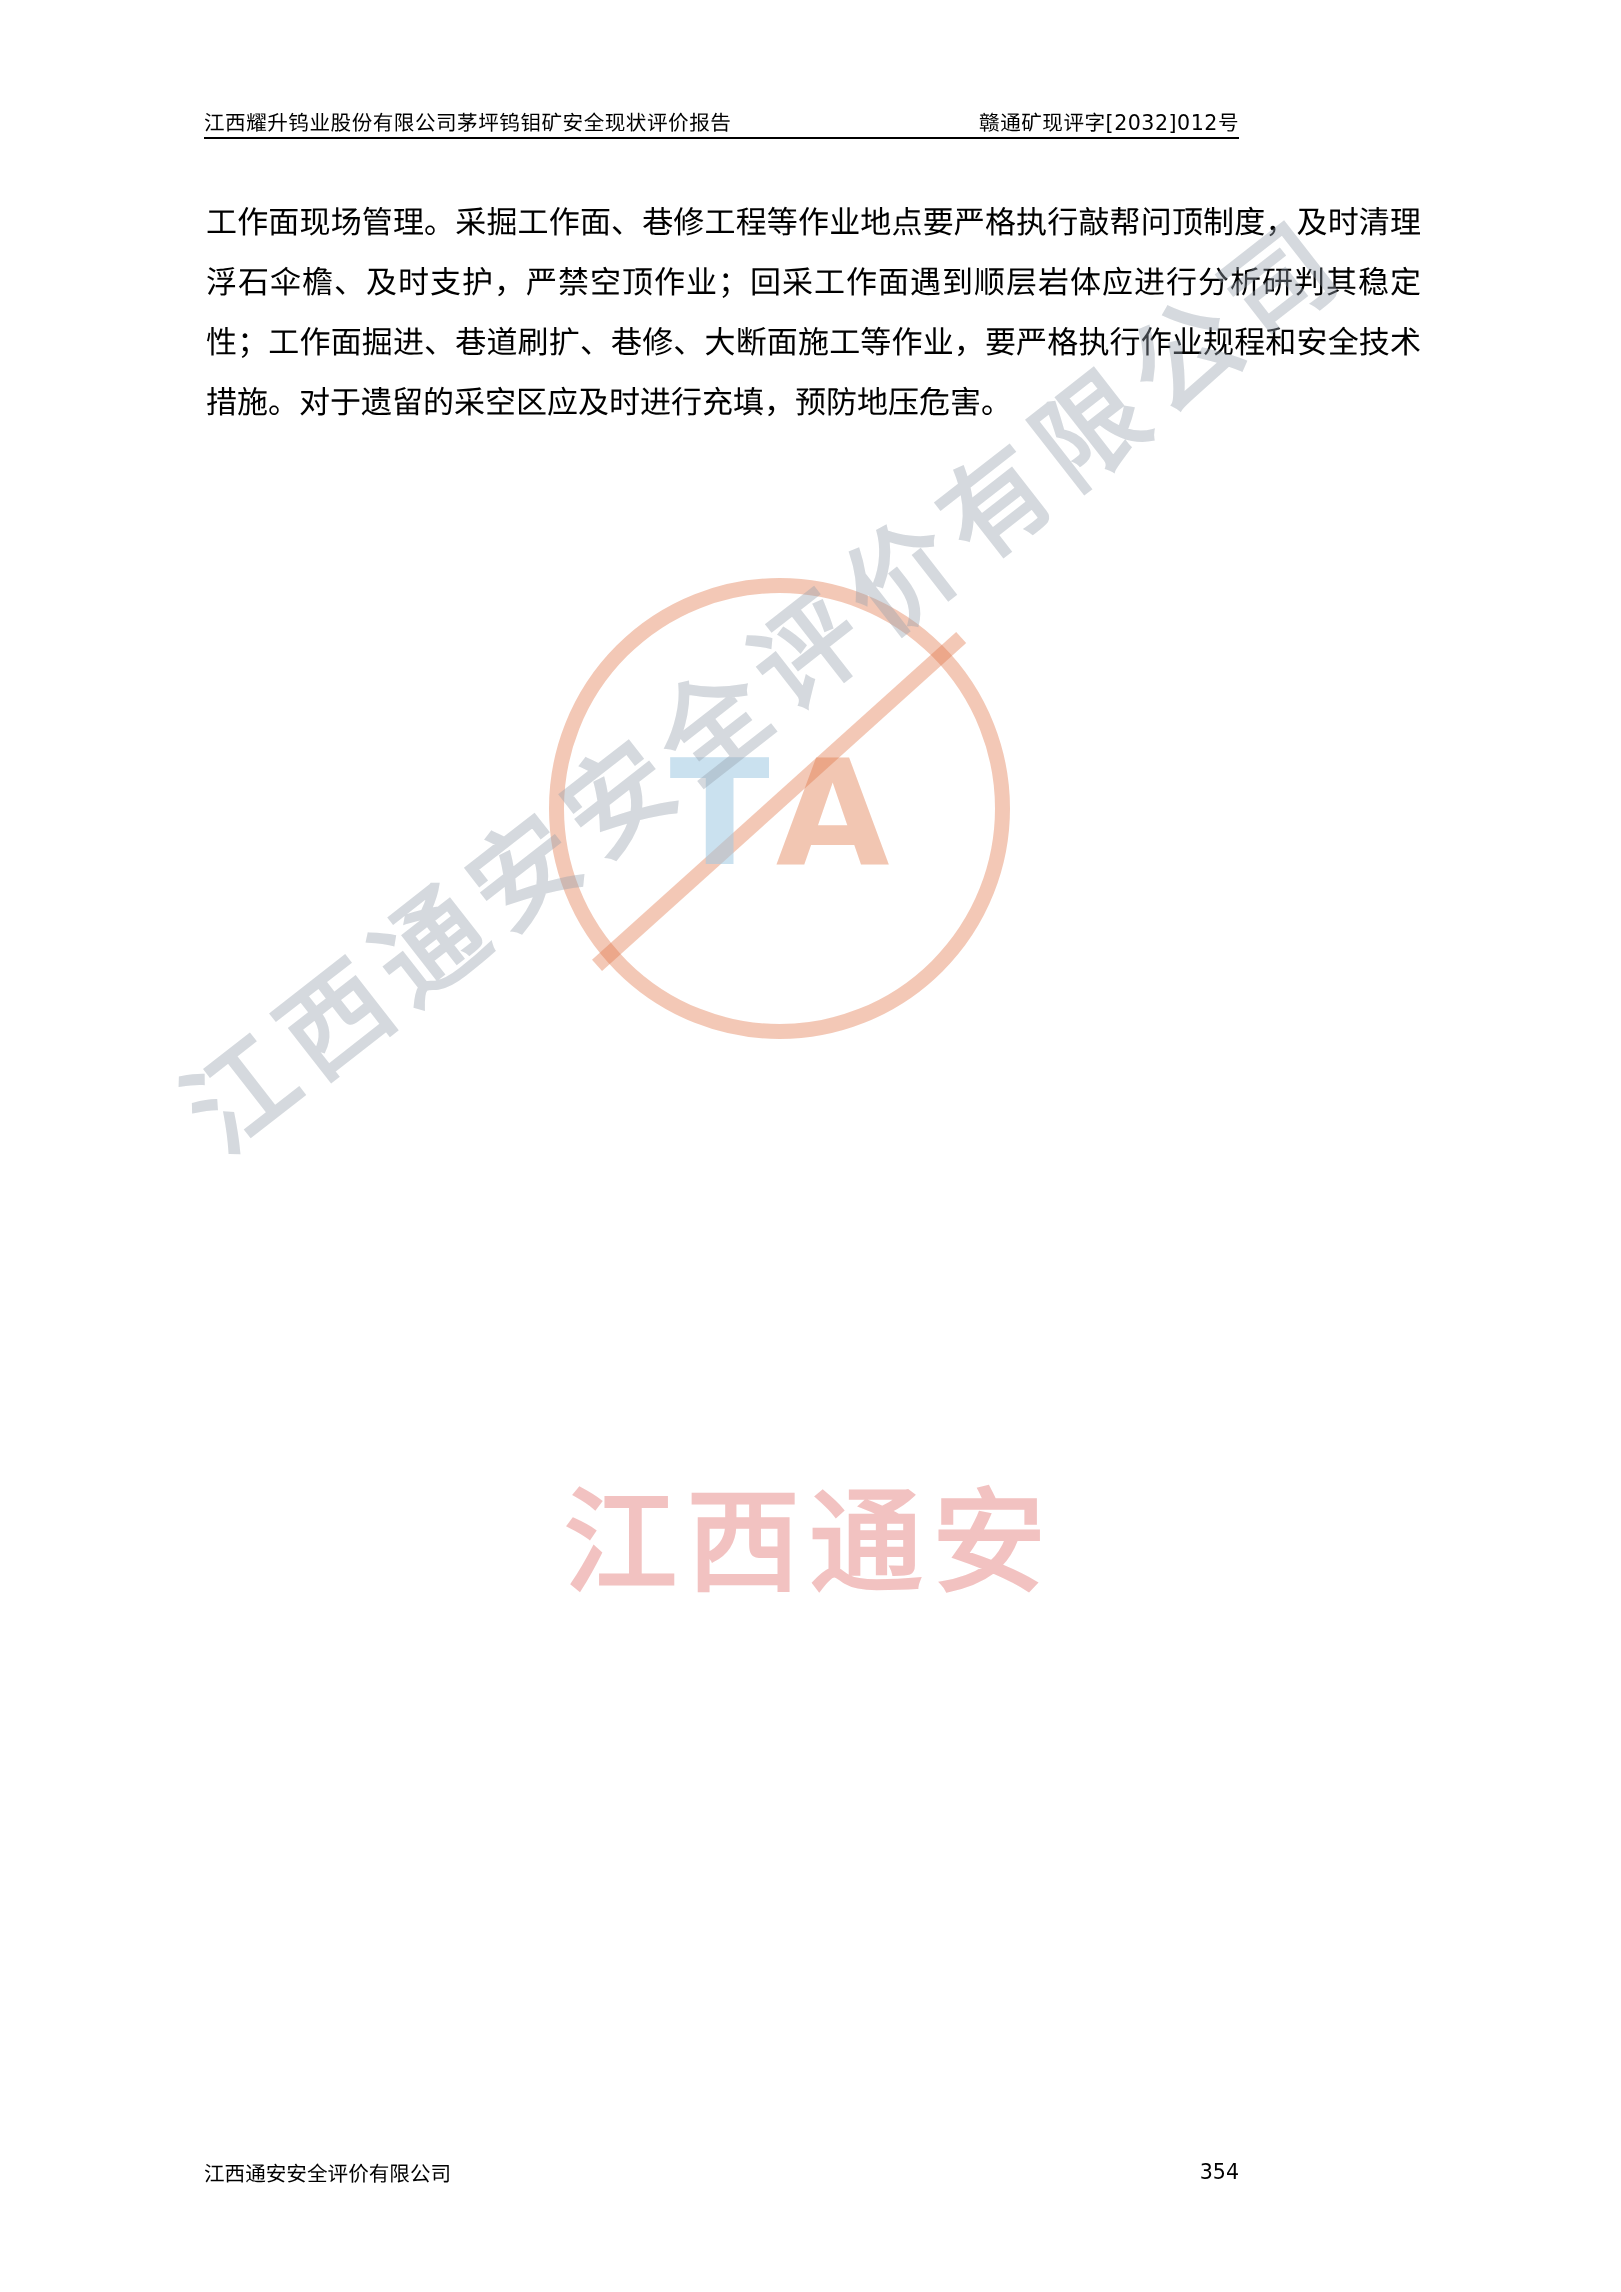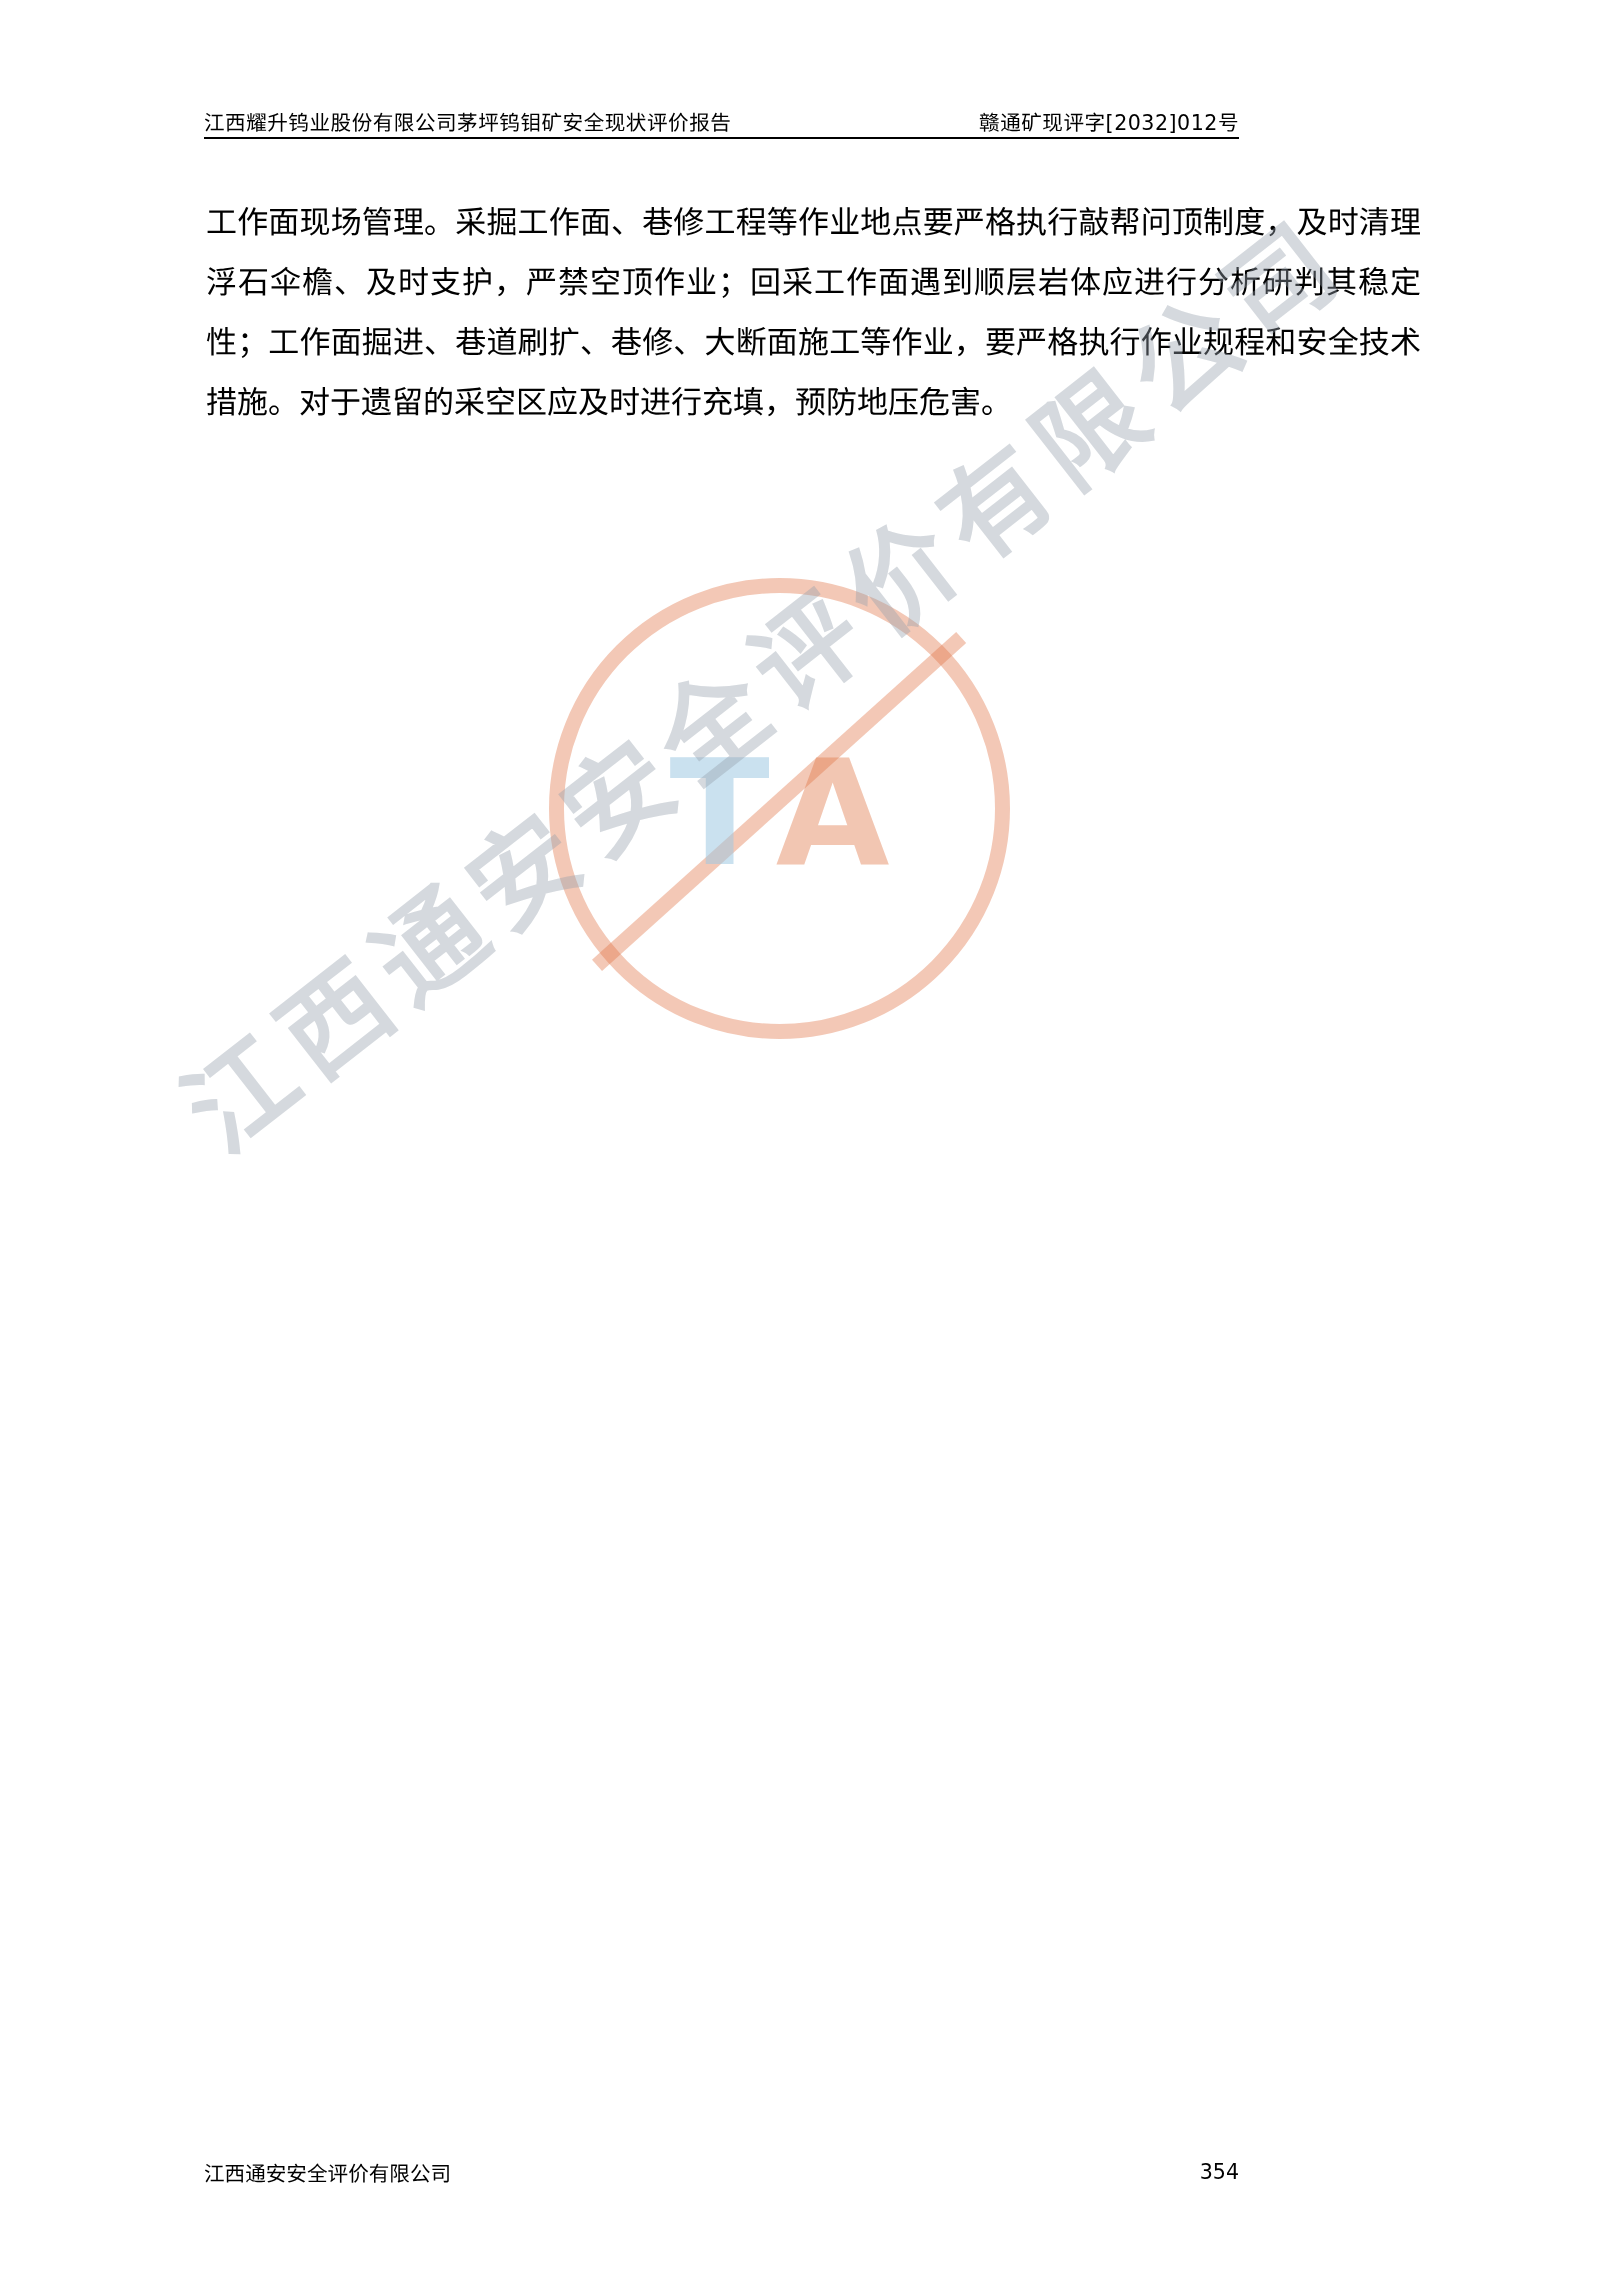--- a/index.html
+++ b/index.html
@@ -159,20 +159,21 @@
   </div>
   <div class="header-rule"></div>
 
   <div class="watermark">
     <div class="wm-ring"></div>
     <div class="wm-slash"></div>
     <div class="wm-letters">
       <span class="l-t">T</span>
       <span class="l-a">A</span>
     </div>
+    <div class="wm-brand">江西通安</div>
     <div class="wm-diagonal">江西通安安全评价有限公司</div>
   </div>
 
   <div class="content">
     <p class="para">工作面现场管理。采掘工作面、巷修工程等作业地点要严格执行敲帮问顶制度，及时清理浮石伞檐、及时支护，严禁空顶作业；回采工作面遇到顺层岩体应进行分析研判其稳定性；工作面掘进、巷道刷扩、巷修、大断面施工等作业，要严格执行作业规程和安全技术措施。对于遗留的采空区应及时进行充填，预防地压危害。</p>
   </div>
 
   <div class="footer">
     <span>江西通安安全评价有限公司</span>
     <span>354</span>

